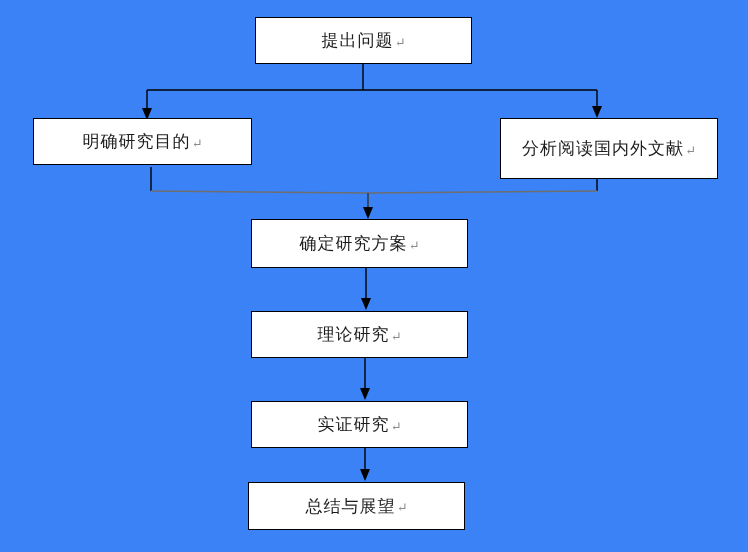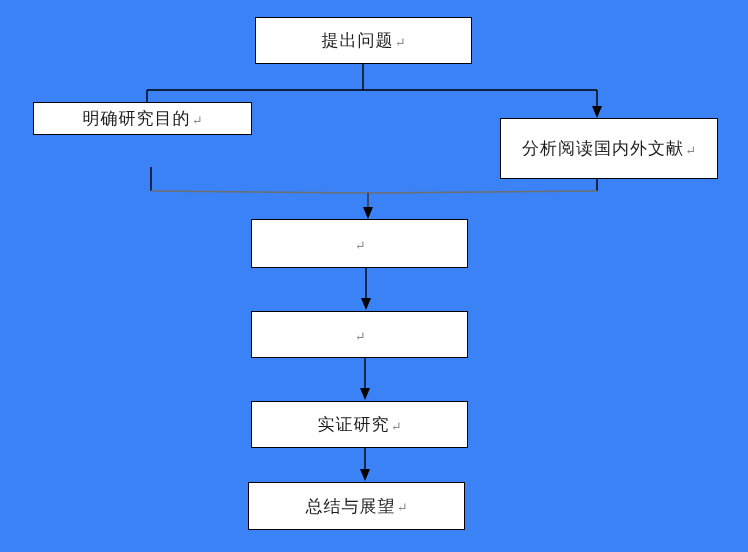--- a/index.html
+++ b/index.html
@@ -37,21 +37,21 @@
   }
   .crlf {
     color: #8a8a8a;
     font-size: 13px;
     letter-spacing: 0;
     margin-left: 1px;
     transform: translateY(2px);
   }
   
   .n1 { left: 255px; top: 17px;  width: 217px; height: 47px; }
-  .n2 { left: 33px;  top: 102px; width: 219px; height: 33px; }
+  .n2 { left: 33px;  top: 118px; width: 219px; height: 47px; }
   .n3 { left: 500px; top: 118px; width: 218px; height: 61px; }
   .n4 { left: 251px; top: 219px; width: 217px; height: 49px; }
   .n5 { left: 251px; top: 311px; width: 217px; height: 47px; }
   .n6 { left: 251px; top: 401px; width: 217px; height: 47px; }
   .n7 { left: 248px; top: 482px; width: 217px; height: 48px; }
 </style>
 </head>
 <body>
 
 <div class="canvas">
@@ -96,24 +96,26 @@
     <span>明确研究目的</span>
       <span class="crlf">↵</span>
   </div>
 
   <div class="node n3">
     <span>分析阅读国内外文献</span>
       <span class="crlf">↵</span>
   </div>
 
   <div class="node n4">
+    <span>确定研究方案</span>
       <span class="crlf">↵</span>
   </div>
 
   <div class="node n5">
+    <span>理论研究</span>
       <span class="crlf">↵</span>
   </div>
 
   <div class="node n6">
     <span>实证研究</span>
       <span class="crlf">↵</span>
   </div>
 
   <div class="node n7">
     <span>总结与展望</span>

